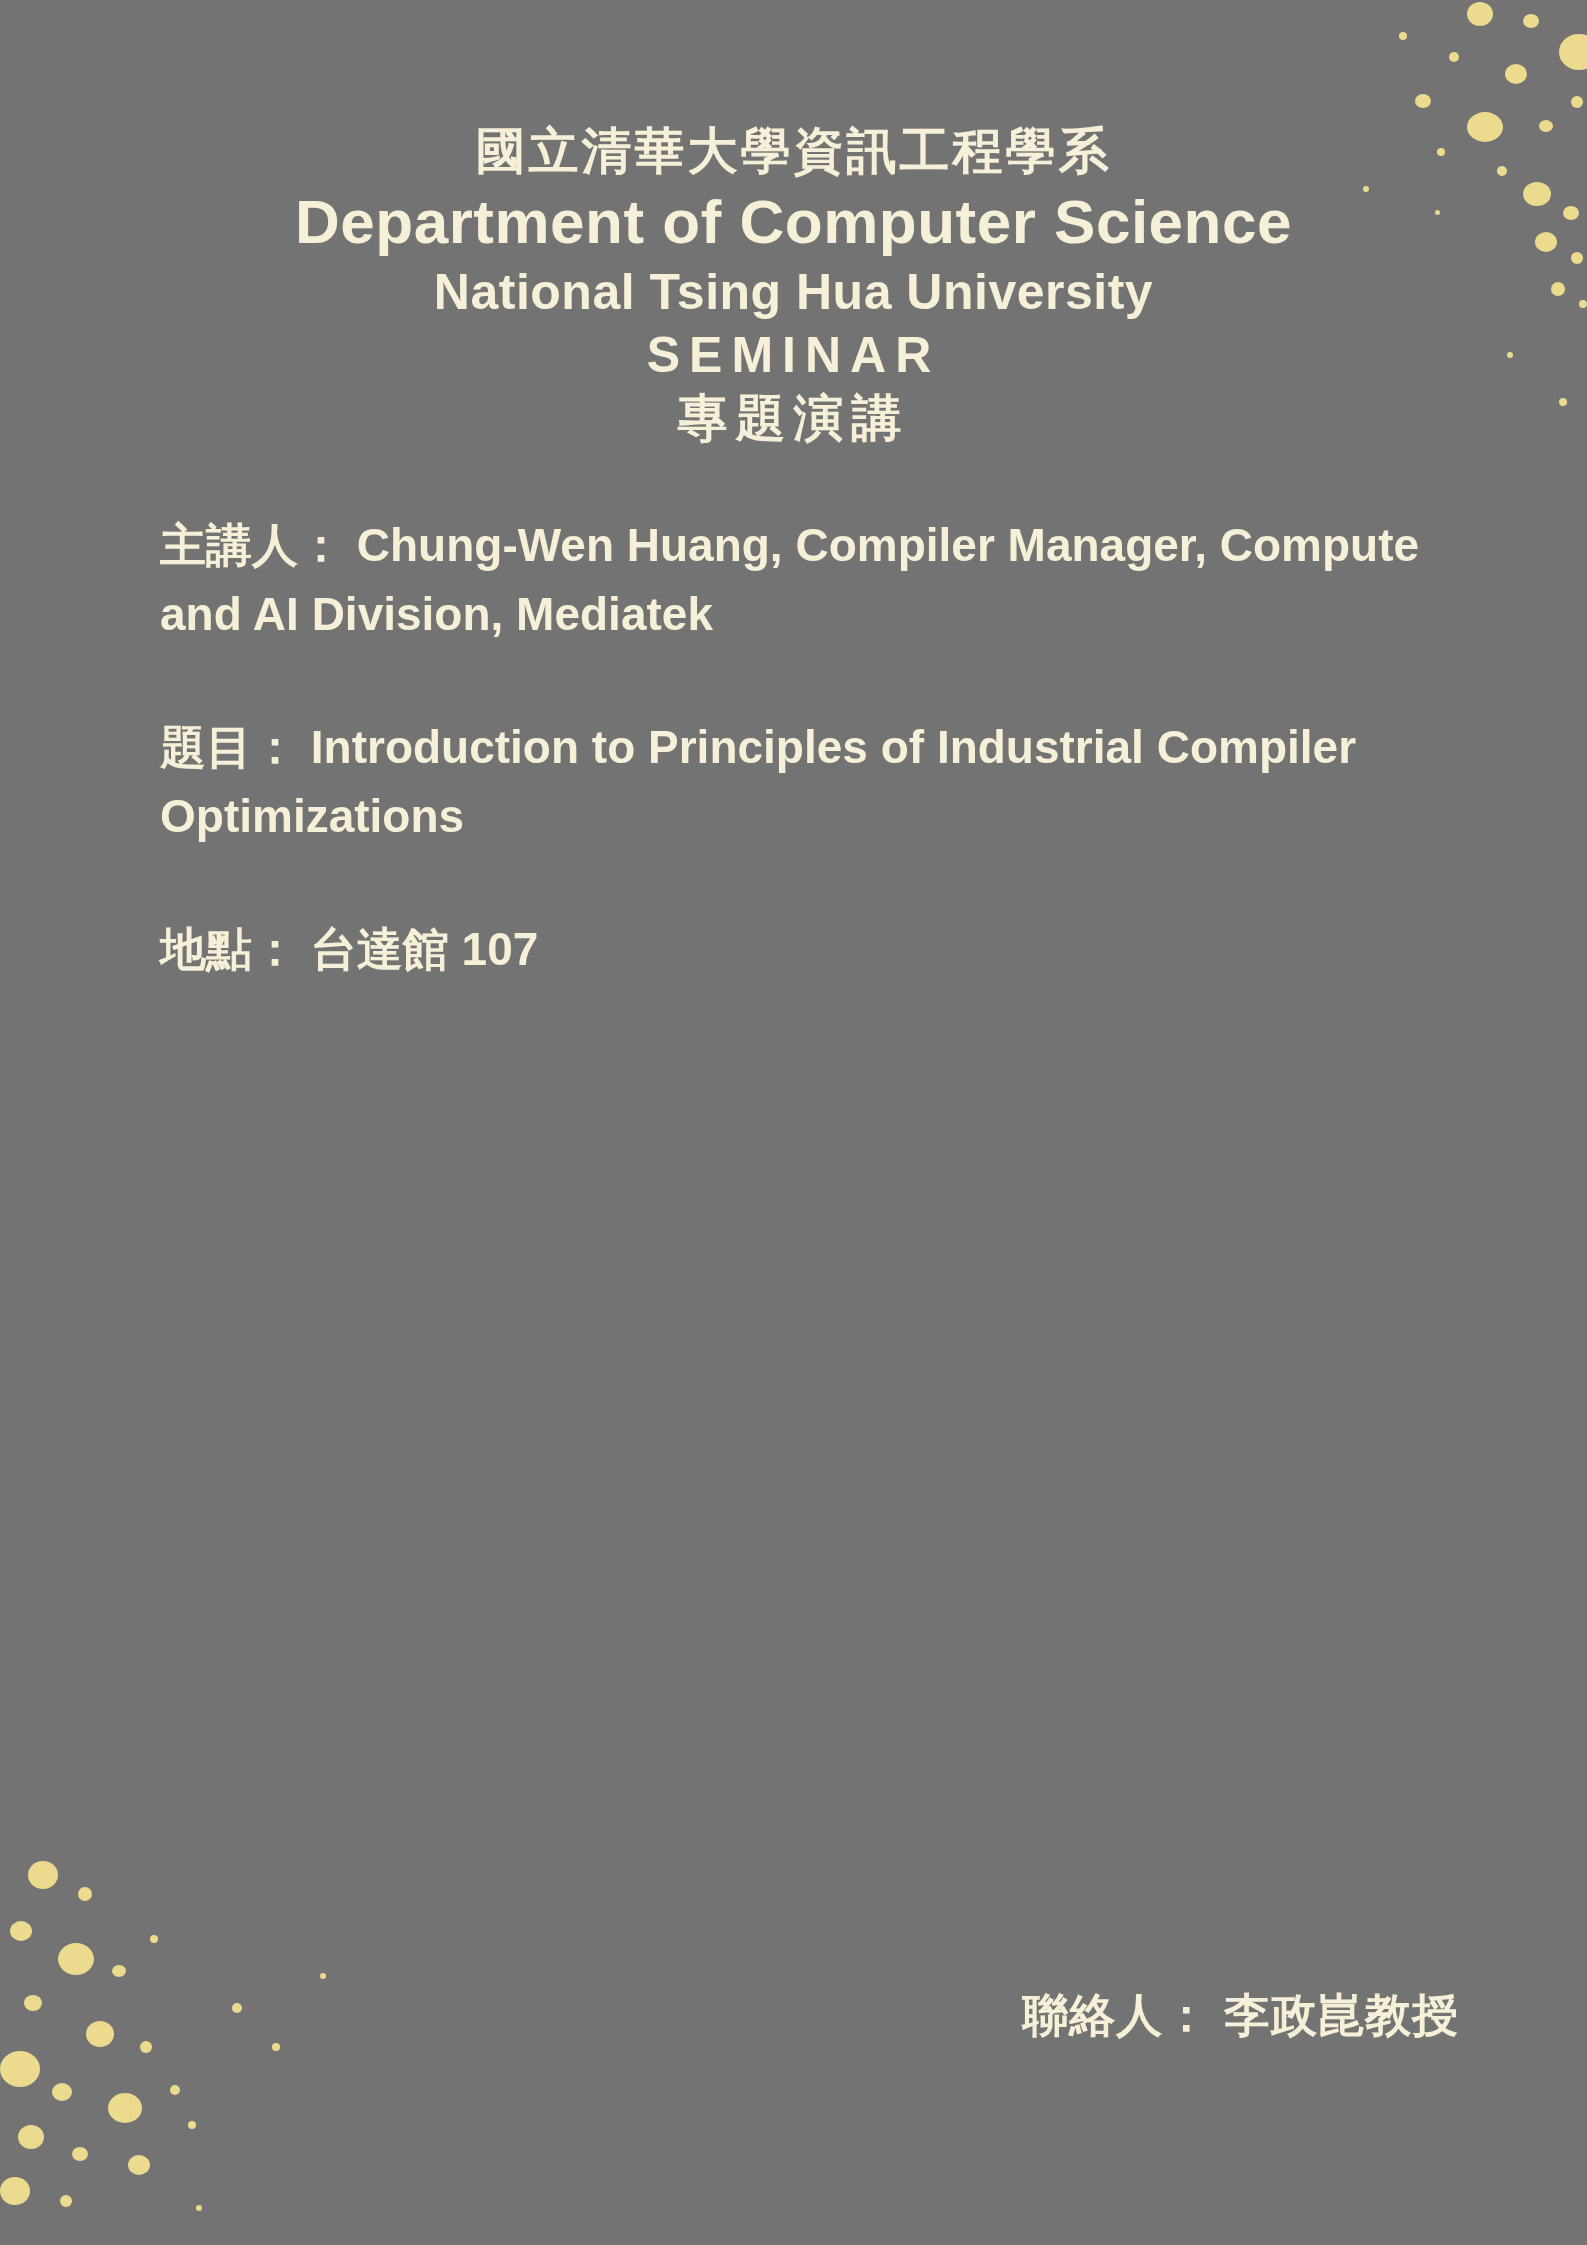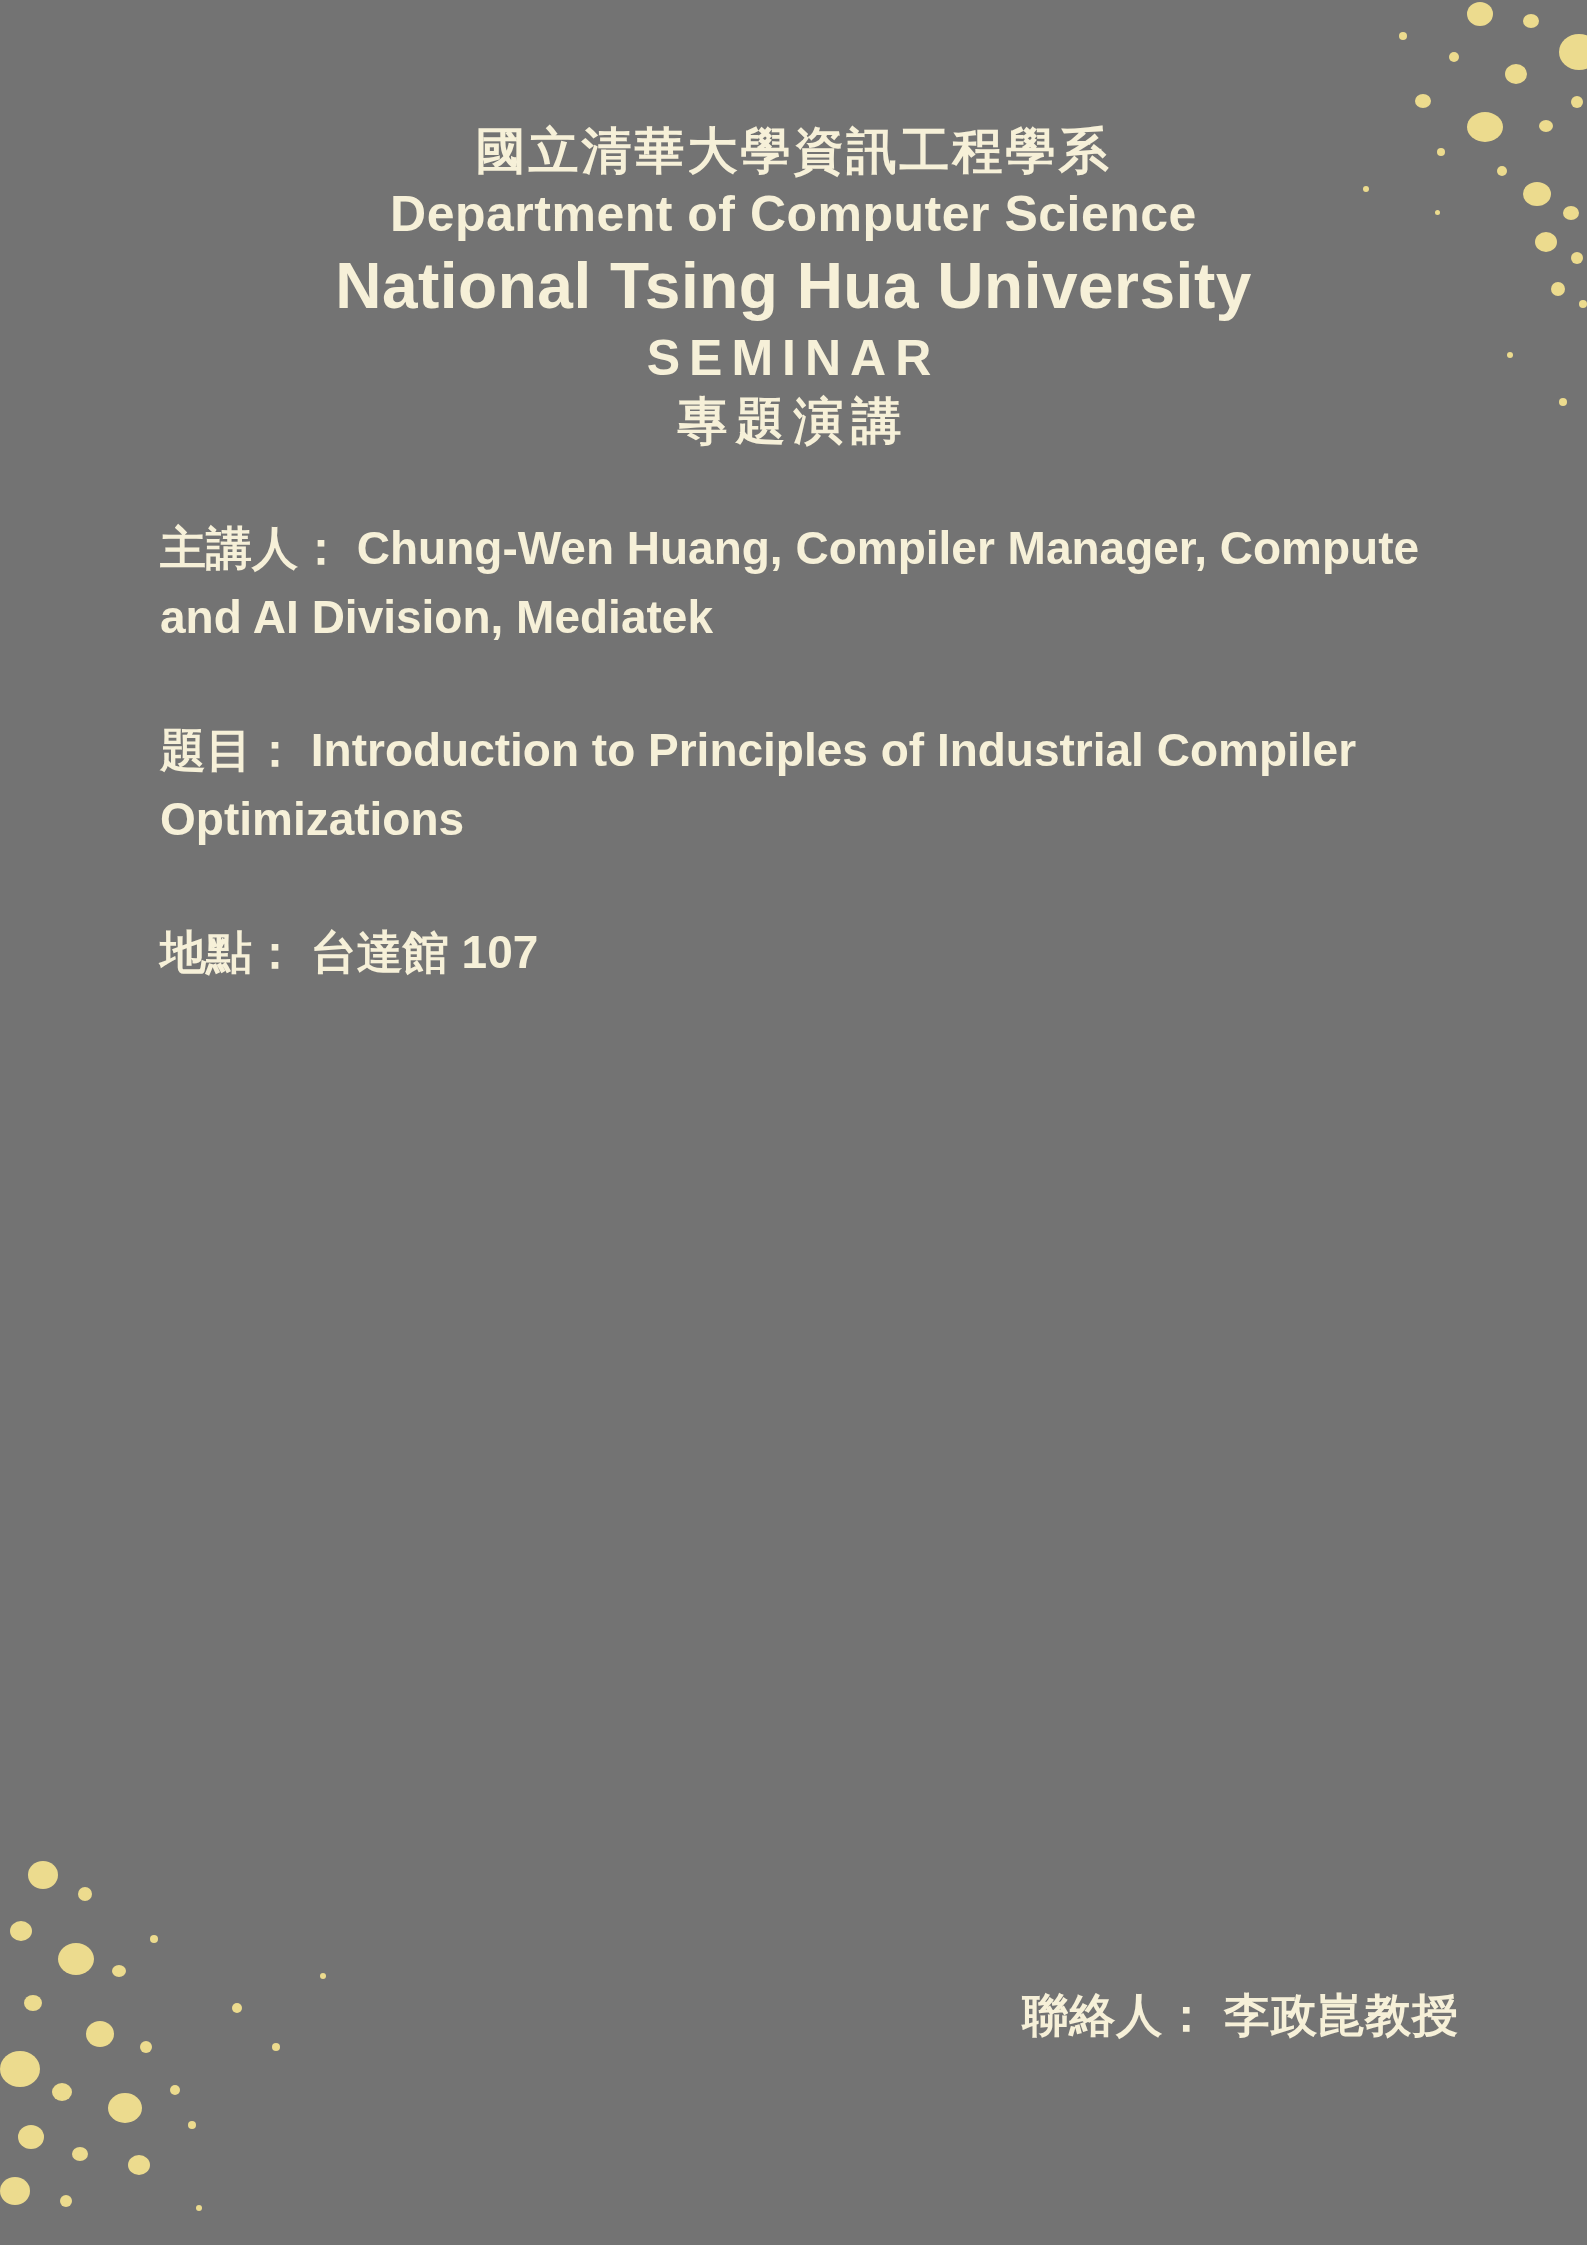--- a/index.html
+++ b/index.html
@@ -41,22 +41,22 @@
     text-align: center;
     padding-top: 120px;
   }
   .header-line {
     color: #f6f0d8;
     font-weight: bold;
     line-height: 1.26;
     letter-spacing: 0.5px;
   }
   .header-line.cjk1 { font-size: 50px; letter-spacing: 3px; }
-  .header-line.en1  { font-size: 50px; }
-  .header-line.en2  { font-size: 64px; }
+  .header-line.en1  { font-size: 62px; }
+  .header-line.en2  { font-size: 50px; }
   .header-line.cjk2 { font-size: 50px; letter-spacing: 8px; }
   .header-line.en3  { font-size: 50px; letter-spacing: 9px; }
 
   
   .body-block {
     margin-top: 61px;
     padding: 0 160px 0 160px;
   }
   .field {
     color: #f6f0d8;

